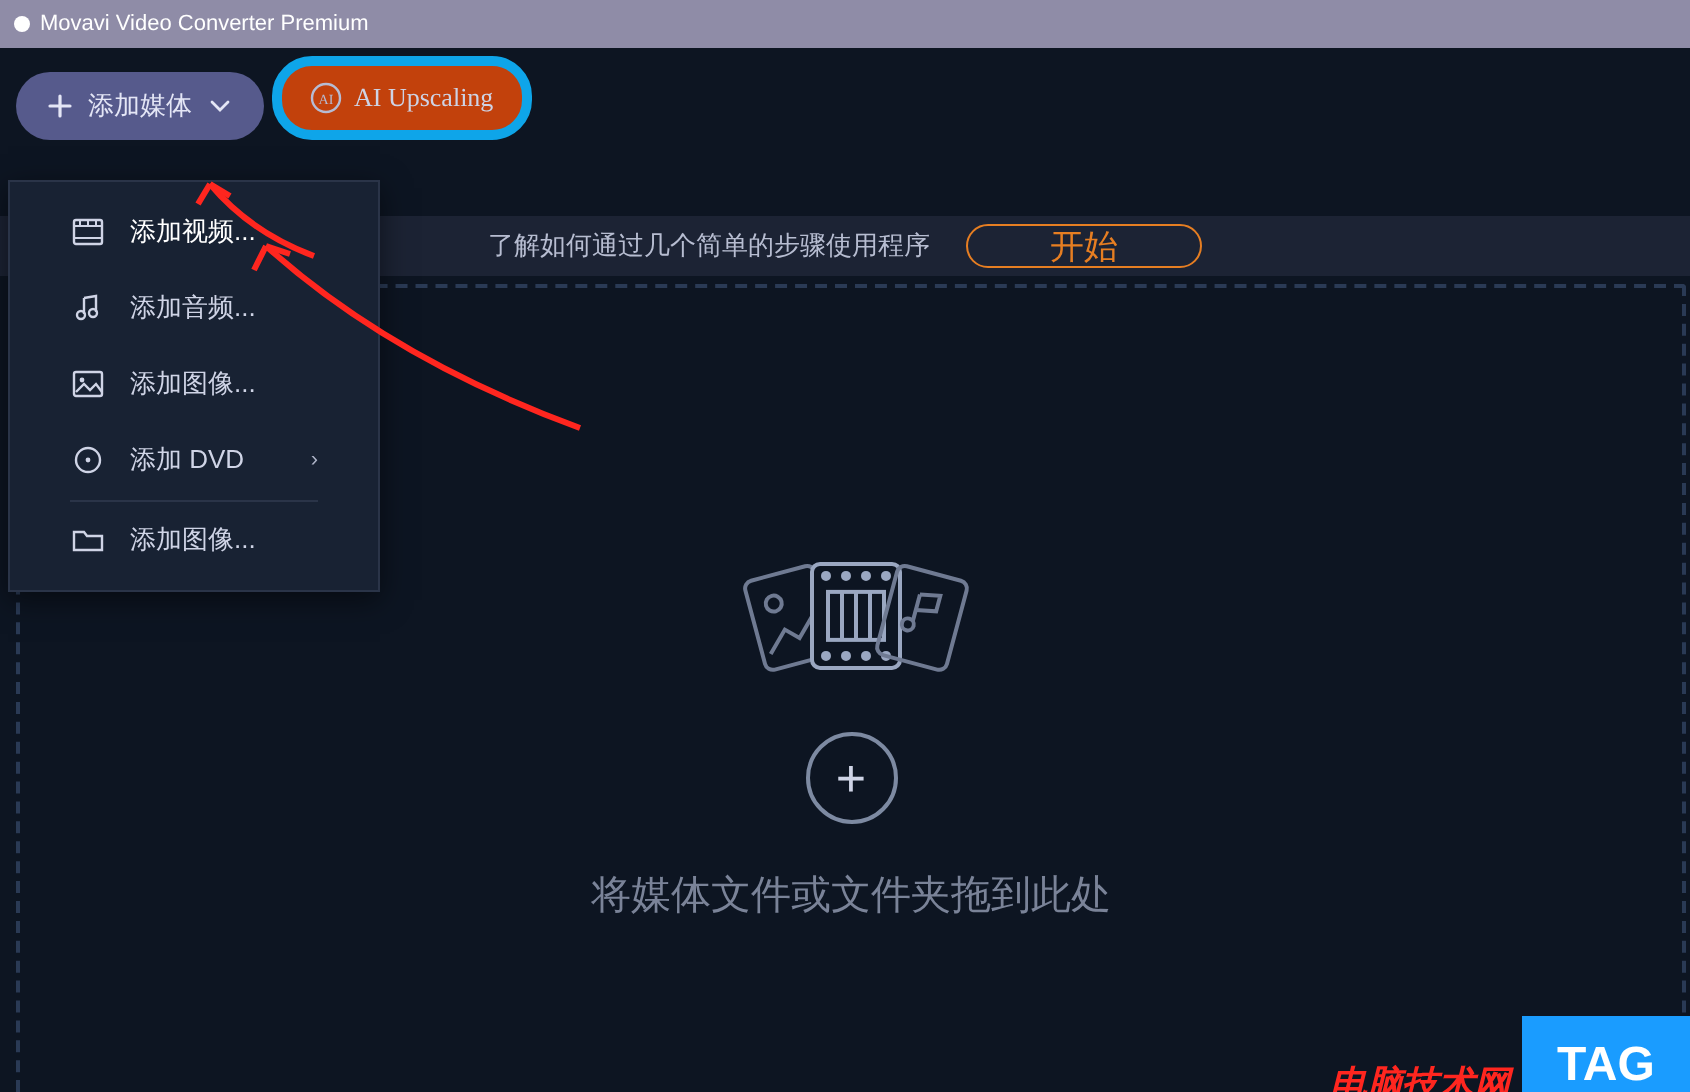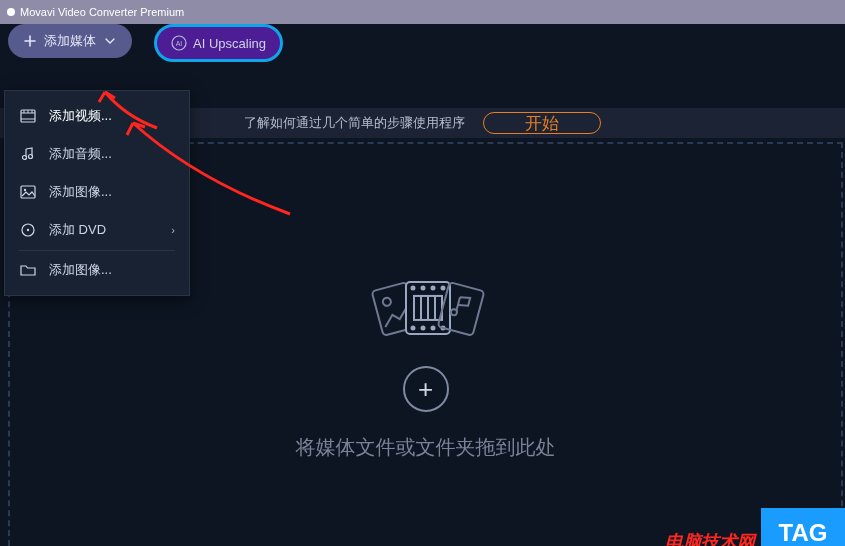--- a/index.html
+++ b/index.html
@@ -1,25 +1,25 @@
 <!DOCTYPE html>
 <html><head>
 <meta charset="utf-8">
 <style>
   * { margin: 0; padding: 0; box-sizing: border-box; }
   body { width: 845px; height: 546px; background: #fff; font-family: Arial, sans-serif; overflow: hidden; position: relative; }
   .titlebar { height: 18px; background: #8f8ca7; display: flex; align-items: center; padding: 12px 6px; font-size: 11px; color: #fff; }
   .titlebar-icon { width: 10px; height: 10px; margin-right: 4px; display: inline-flex; }
   .app { position: relative; width: 845px; height: 534px; background: #0d1522; }
-  .toolbar { height: 46px; display: flex; align-items: flex-start; padding: 0 8px; gap: 22px; }
+  .toolbar { height: 46px; display: flex; align-items: flex-end; padding: 0 8px; gap: 4px; }
   .pill-btn { display: flex; align-items: center; gap: 6px; border-radius: 20px; padding: 8px 14px; font-size: 13px; cursor: pointer; }
   .pill-primary { background: #565a8c; color: #e4e6f6; }
-  .pill-secondary { background: #4c1d95; color: #ced3e5; border: 3px solid #0ea5e9; }
+  .pill-secondary { background: #c2410c; color: #ced3e5; border: 5px solid #0ea5e9; font-family: Liberation Serif, serif; }
   .pill-icon { width: 16px; height: 16px; display: inline-flex; align-items: center; justify-content: center; }
-  .dropdown { position: absolute; left: 4px; top: 66px; width: 186px; background: #182233; border: 1px solid #2a3448; box-shadow: 0 4px 14px rgba(0,0,0,.5); padding: 6px 0; z-index: 50; }
+  .dropdown { position: absolute; left: 4px; top: 66px; width: 186px; background: #182233; border: 1px solid #2a3448; box-shadow: 0 4px 14px rgba(0,0,0,.5); padding: 6px 16px; z-index: 50; }
   .dropdown-item { display: flex; align-items: center; gap: 12px; padding: 10px 14px; font-size: 13px; color: #cfd4e6; cursor: pointer; position: relative; }
   .dropdown-item.sep-after { padding-bottom: 12px; }
   .dropdown-item.sep-after::after { content: ""; position: absolute; left: 14px; right: 14px; bottom: 0; height: 1px; background: #2a3448; }
   .dropdown-item.highlight { color: #fff; }
   .dd-icon { width: 18px; height: 18px; display: inline-flex; align-items: center; justify-content: center; }
   .dd-chevron { margin-left: auto; font-size: 11px; color: #aeb4c8; }
   .infobar { position: absolute; left: 0; right: 0; top: 84px; height: 30px; background: #1c2334; display: flex; align-items: center; justify-content: center; gap: 18px; font-size: 13px; color: #b7bdd1; z-index: 10; }
   .start-btn { width: 118px; height: 22px; border: 1px solid #e67e22; color: #e67e22; border-radius: 11px; display: flex; align-items: center; justify-content: center; font-size: 17px; cursor: pointer; }
   .dashzone { position: absolute; left: 8px; right: 2px; top: 118px; bottom: 2px; border: 2px dashed #2a3a55; border-radius: 2px; }
   .center-content { display: flex; flex-direction: column; align-items: center; position: absolute; left: 50%; top: 50%; transform: translate(-50%, -42%); }

